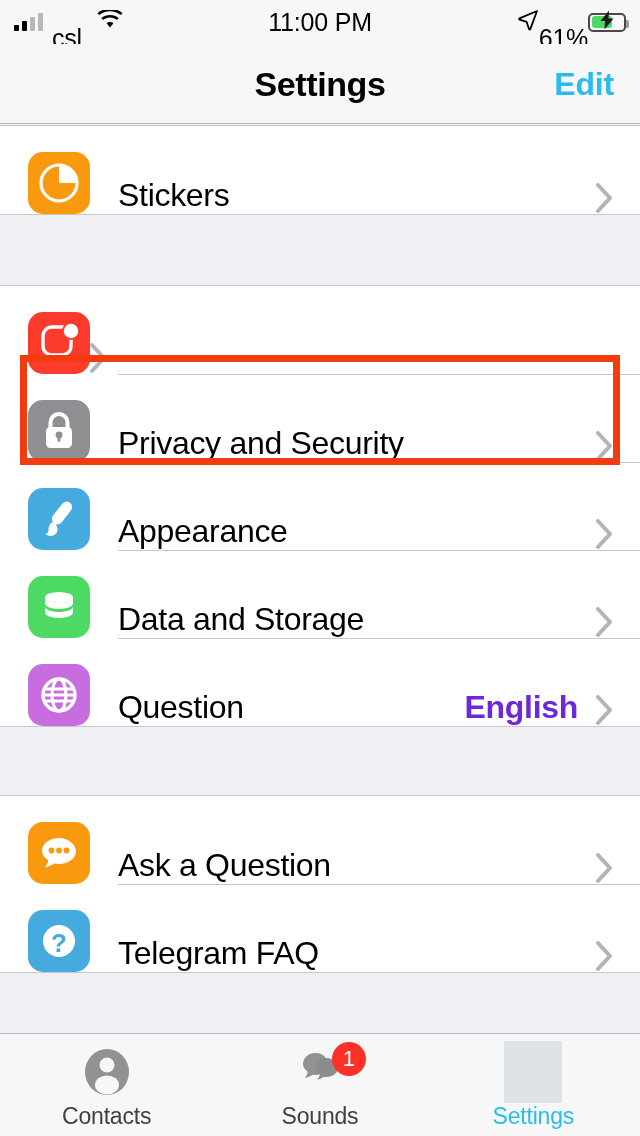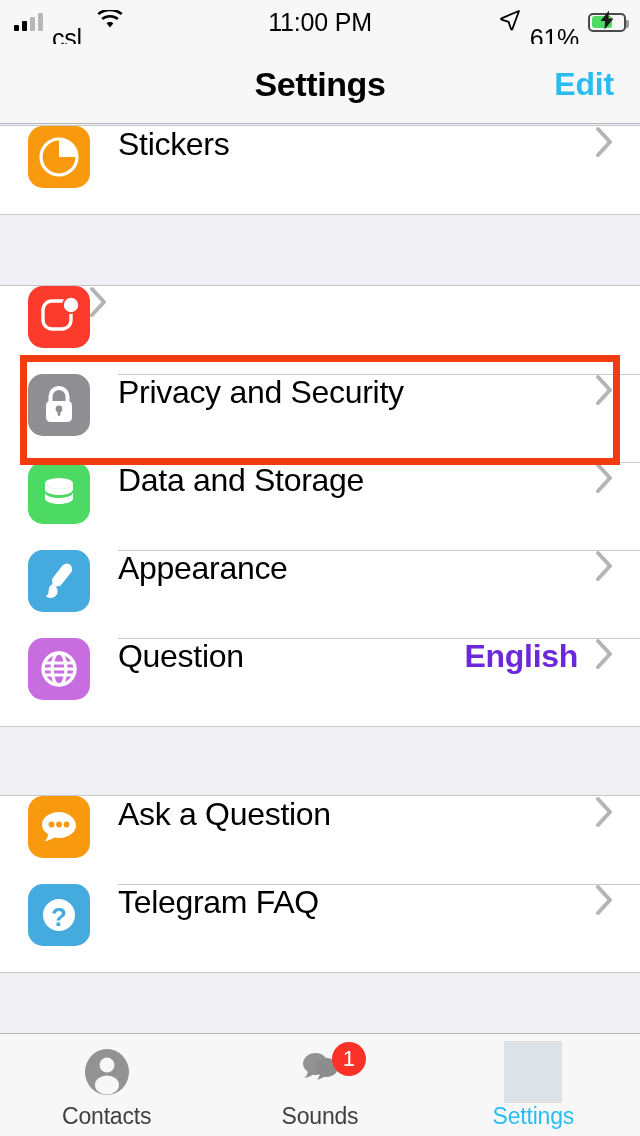--- a/index.html
+++ b/index.html
@@ -13,21 +13,21 @@
   #screen{ position:relative; width:640px; height:1136px; background:#EFEFF4; }
 
   
   .statusbar{
     position:absolute; top:0; left:0; width:640px; height:44px;
     background:#F7F7F7;
     display:flex; align-items:center;
   }
   .sb-left{ position:absolute; left:14px; top:0; height:44px; display:flex; align-items:center; gap:9px; }
   .sb-center{ position:absolute; left:0; top:0; width:640px; height:44px; display:flex; align-items:center; justify-content:center; }
-  .sb-right{ position:absolute; right:14px; top:0; height:44px; display:flex; align-items:center; gap:9px; }
+  .sb-right{ position:absolute; right:14px; top:0; height:44px; display:flex; align-items:center; gap:0; }
   .sb-text{ font-size:25px; font-weight:400; color:#000; letter-spacing:-0.3px;margin-top:32px; }
   .sb-time{ font-size:25px; font-weight:500; color:#000; letter-spacing:-0.2px; }
   .sig{ display:flex; align-items:flex-end; gap:3px; height:18px; }
   .sig i{ display:block; width:5px; background:#000; border-radius:1px; }
   .sig i:nth-child(1){ height:6px; }
   .sig i:nth-child(2){ height:10px; }
   .sig i:nth-child(3){ height:14px; background:#B8B8B8; }
   .sig i:nth-child(4){ height:18px; background:#B8B8B8; }
   .batt{ position:relative; width:38px; height:19px; border:2px solid #4a4a4a; border-radius:5px; }
   .batt::after{ content:""; position:absolute; right:-5px; top:5px; width:3px; height:8px; background:#9a9a9a; border-radius:0 2px 2px 0; }
@@ -51,21 +51,21 @@
     font-size:32px; color:#29BDEF; letter-spacing:-0.2px;font-weight:bold;
   }
 
   
   .list{ position:absolute; top:125px; left:0; width:640px; }
   .group{ background:#FFFFFF; border-top:1px solid #C8C7CC; border-bottom:1px solid #C8C7CC; }
   .gap{ height:70px; background:#EFEFF4; }
   .gap.tall{ height:68px; }
 
   .row{
-    position:relative; height:88px; display:flex; align-items:flex-start;
+    position:relative; height:88px; display:flex; align-items:flex-end;
     background:#FFFFFF; padding-left:28px;
   }
   .row + .row::before{
     content:""; position:absolute; left:118px; right:0; top:0; height:1px; background:#C8C7CC;
   }
   .icon{ width:62px; height:62px; border-radius:15px; flex:0 0 62px; position:relative; }
   .row-label{
     margin-left:28px; font-size:32px; color:#000; letter-spacing:-0.3px; flex:1 1 auto;
   }
   .row-value{ font-size:32px; color:#6d28d9; letter-spacing:-0.3px; margin-right:18px;font-weight:bold; }
@@ -203,43 +203,43 @@
         </div>
         <div class="row-label">Privacy and Security</div>
         <div class="chev">
           <svg width="18" height="32" viewBox="0 0 18 32">
               <path d="M2 3l12 13L2 29" fill="none" stroke="#B4B4B8" stroke-width="4" stroke-linecap="round" stroke-linejoin="round"></path>
             </svg>
         </div>
       </div>
 
       <div class="row">
+        <div class="icon ic-appearance">
+          <svg width="62" height="62" viewBox="0 0 62 62">
+            <rect x="28.5" y="12" width="11" height="26" rx="5.5" transform="rotate(38 34 25)" fill="#fff"></rect>
+            <path d="M25 34c-3 1-4.5 4-4.5 7.5 0 3-1 4-3 4.5 2.5 2.5 8 3 11-1 2.2-3 1.2-8-3.5-11z" fill="#fff"></path>
+          </svg>
+        </div>
+        <div class="row-label">Appearance</div>
+        <div class="chev">
+          <svg width="18" height="32" viewBox="0 0 18 32">
+              <path d="M2 3l12 13L2 29" fill="none" stroke="#B4B4B8" stroke-width="4" stroke-linecap="round" stroke-linejoin="round"></path>
+            </svg>
+        </div>
+      </div>
+
+      <div class="row">
         <div class="icon ic-data">
           <svg width="62" height="62" viewBox="0 0 62 62">
             <ellipse cx="31" cy="21.5" rx="14" ry="5.5" fill="#fff"></ellipse>
             <path d="M17 21.5v6c0 3 6.3 5.5 14 5.5s14-2.5 14-5.5v-6c0 3-6.3 5.5-14 5.5s-14-2.5-14-5.5z" fill="#fff"></path>
             <path d="M17 30.5v6c0 3 6.3 5.5 14 5.5s14-2.5 14-5.5v-6c0 3-6.3 5.5-14 5.5s-14-2.5-14-5.5z" fill="#fff"></path>
           </svg>
         </div>
         <div class="row-label">Data and Storage</div>
-        <div class="chev">
-          <svg width="18" height="32" viewBox="0 0 18 32">
-              <path d="M2 3l12 13L2 29" fill="none" stroke="#B4B4B8" stroke-width="4" stroke-linecap="round" stroke-linejoin="round"></path>
-            </svg>
-        </div>
-      </div>
-
-      <div class="row">
-        <div class="icon ic-appearance">
-          <svg width="62" height="62" viewBox="0 0 62 62">
-            <rect x="28.5" y="12" width="11" height="26" rx="5.5" transform="rotate(38 34 25)" fill="#fff"></rect>
-            <path d="M25 34c-3 1-4.5 4-4.5 7.5 0 3-1 4-3 4.5 2.5 2.5 8 3 11-1 2.2-3 1.2-8-3.5-11z" fill="#fff"></path>
-          </svg>
-        </div>
-        <div class="row-label">Appearance</div>
         <div class="chev">
           <svg width="18" height="32" viewBox="0 0 18 32">
               <path d="M2 3l12 13L2 29" fill="none" stroke="#B4B4B8" stroke-width="4" stroke-linecap="round" stroke-linejoin="round"></path>
             </svg>
         </div>
       </div>
 
       <div class="row">
         <div class="icon ic-language">
           <svg width="62" height="62" viewBox="0 0 62 62">

